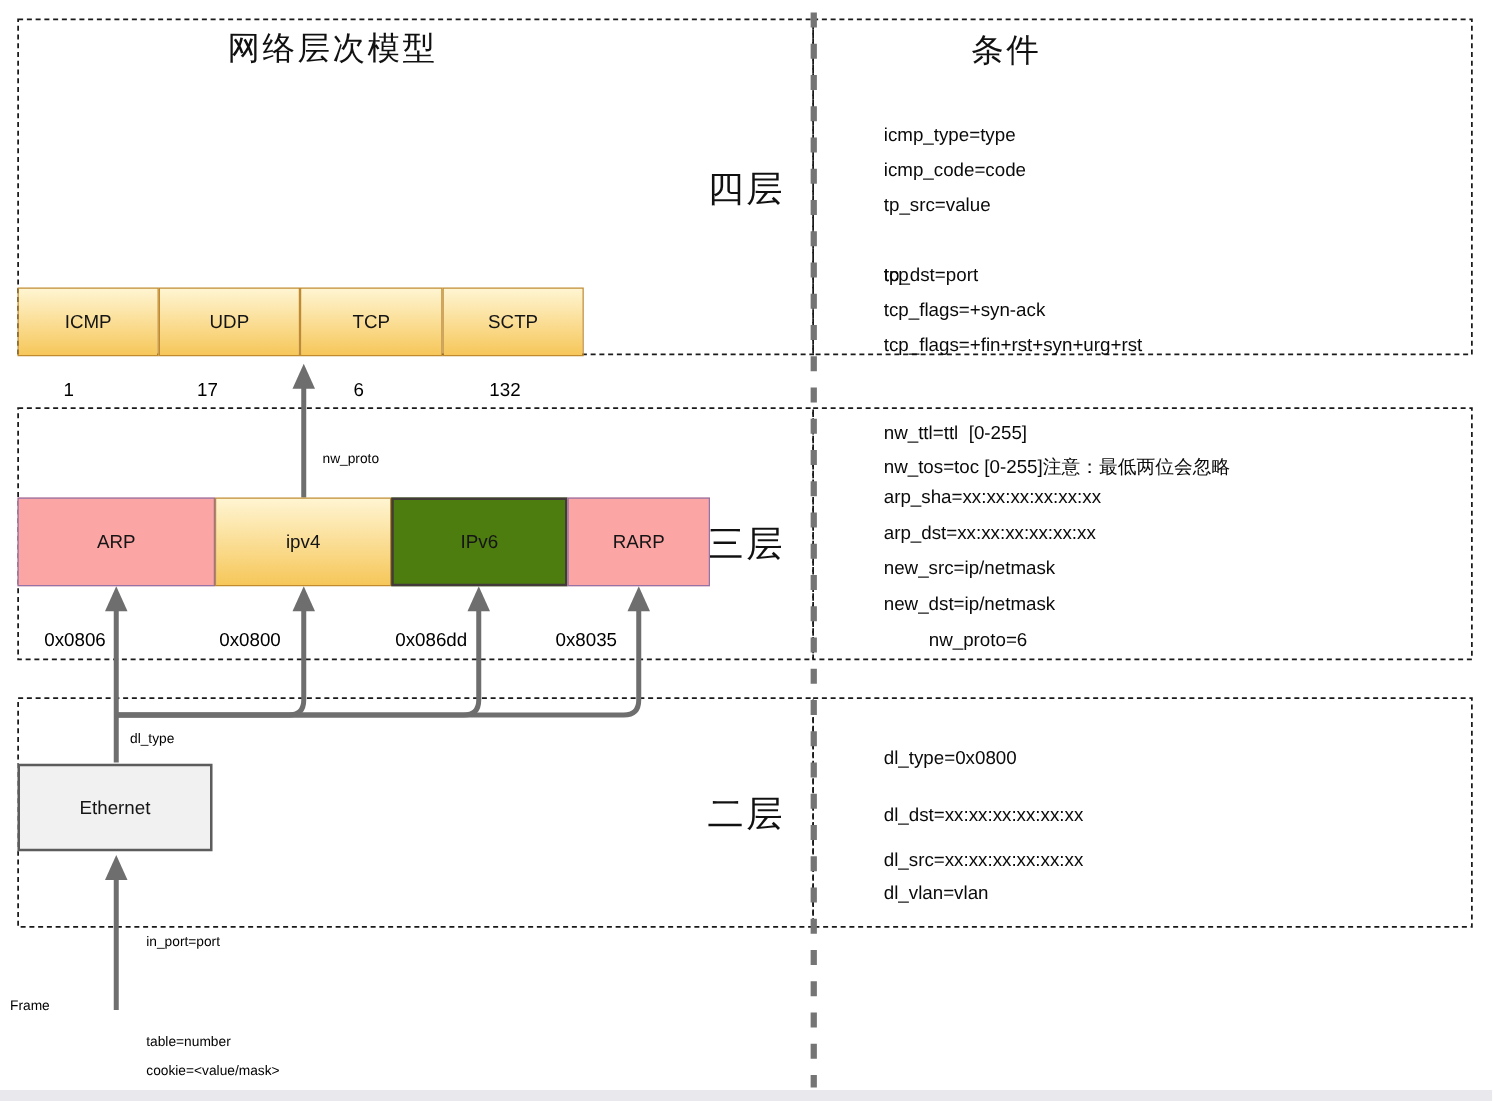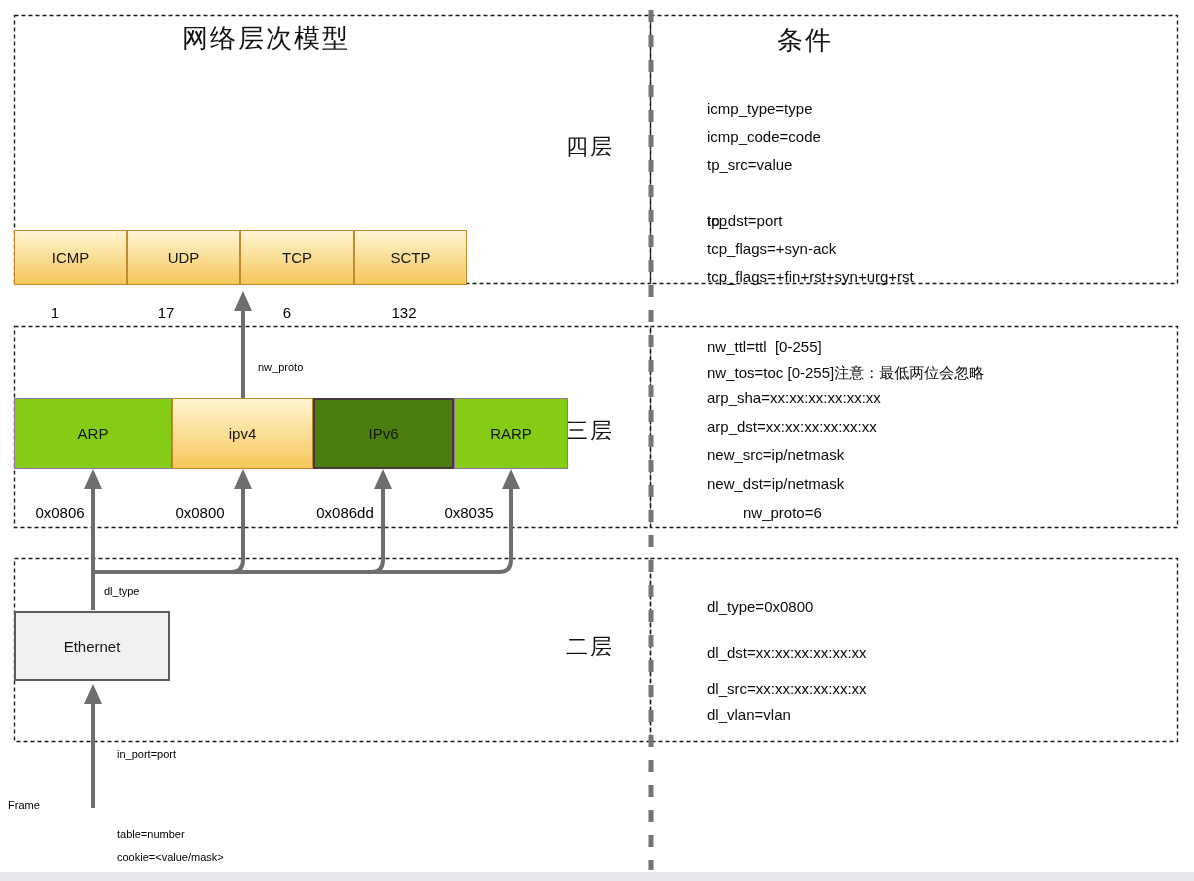--- a/index.html
+++ b/index.html
@@ -3,27 +3,27 @@
 <meta charset="utf-8">
 <style>
   html,body{margin:0;padding:0;background:#fff;}
   .stage{
     position:relative;width:1194px;height:881px;background:#ffffff;overflow:hidden;
     font-family:"Liberation Sans","DejaVu Sans",sans-serif;color:#000;
   }
   .stage svg{position:absolute;left:0;top:0;}
   .abs{position:absolute;}
   .title{font-size:26px;letter-spacing:2px;text-align:center;color:#111;}
-  .layer-label{font-size:22px;letter-spacing:2px;color:#111;}
+  .layer-label{font-size:29px;letter-spacing:2px;color:#111;}
   .proto-box{
     position:absolute;display:flex;align-items:center;justify-content:center;
     font-size:15px;box-sizing:border-box;color:#151515;
   }
   .box-yellow{background:linear-gradient(#fff5d2,#f6c75a);border:1px solid #c08a2d;}
-  .box-purple{background:#84cc16;border:1px solid #9673a6;}
+  .box-purple{background:#fca5a5;border:1px solid #9673a6;}
   .box-pink{background:#4d7c0f;border:2px solid #433a3a;}
   .box-gray{background:#f1f1f1;border:2px solid #5c5c5c;}
   .num{position:absolute;width:60px;text-align:center;font-size:15px;}
   .hex{position:absolute;width:92px;text-align:center;font-size:15px;}
   .small-label{position:absolute;font-size:11px;white-space:pre;text-align:center;}
   .cond{position:absolute;left:707px;font-size:15px;white-space:pre;color:#0a0a0a;}
   .bottom-strip{position:absolute;left:0;top:872px;width:1194px;height:9px;background:#e9e9ed;}
 </style>
 </head>
 <body>

